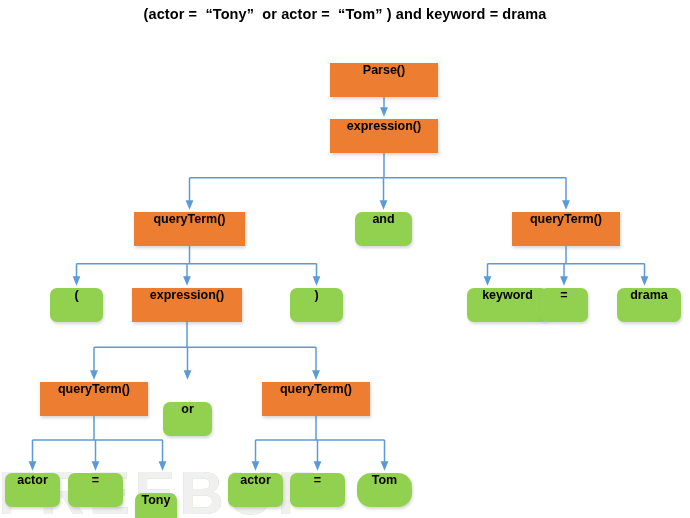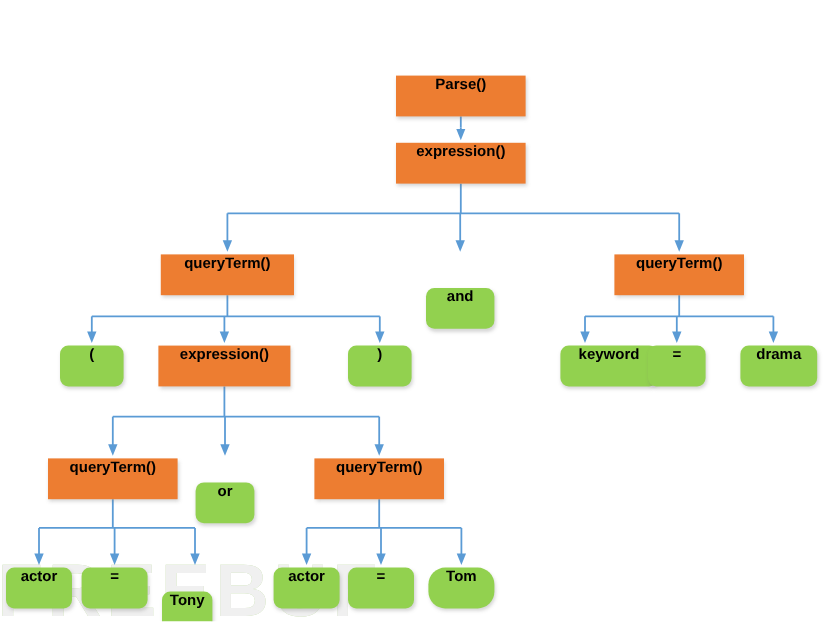--- a/index.html
+++ b/index.html
@@ -81,20 +81,21 @@
   }
 </style>
 </head>
 <body>
 
 <div id="canvas">
 
   <div class="wm-green" style="left:-2px; top:462px;">FREEBUF</div>
   <div class="watermark" style="left:-2px; top:462px;">FREEBUF</div>
 
+  <div id="title">(actor =  “Tony”  or actor =  “Tom” ) and keyword = drama</div>
 
   <svg id="wires" viewBox="0 0 690 518">
     <defs>
       <marker id="arrow" markerWidth="7" markerHeight="7" refX="3.2" refY="3" orient="auto" markerUnits="strokeWidth">
         <path d="M0,0.4 L6.4,3 L0,5.6 z" fill="#5B9BD5"></path>
       </marker>
     </defs>
     <g id="edge-group" fill="none" stroke="#5B9BD5" stroke-width="1.5">
         <path d="M384,97 L384,106.24"></path>
         <path d="M384,106.24 L384,112" marker-end="url(#arrow)"></path>
@@ -134,21 +135,21 @@
   <div id="node-layer">
       <div class="node orange" style="left: 330px; top: 63px; width: 108px; height: 34px;">
         <span>Parse()</span>
       </div>
       <div class="node orange" style="left: 330px; top: 119px; width: 108px; height: 34px;">
         <span>expression()</span>
       </div>
       <div class="node orange" style="left: 134px; top: 212px; width: 111px; height: 34px;">
         <span>queryTerm()</span>
       </div>
-      <div class="node green" style="left: 355px; top: 212px; width: 57px; height: 34px; margin-top: 28px;">
+      <div class="node green" style="left: 355px; top: 212px; width: 57px; height: 34px;">
         <span>and</span>
       </div>
       <div class="node orange" style="left: 512px; top: 212px; width: 108px; height: 34px;">
         <span>queryTerm()</span>
       </div>
       <div class="node green" style="left: 50px; top: 288px; width: 53px; height: 34px;">
         <span>(</span>
       </div>
       <div class="node orange" style="left: 132px; top: 288px; width: 110px; height: 34px;">
         <span>expression()</span>

